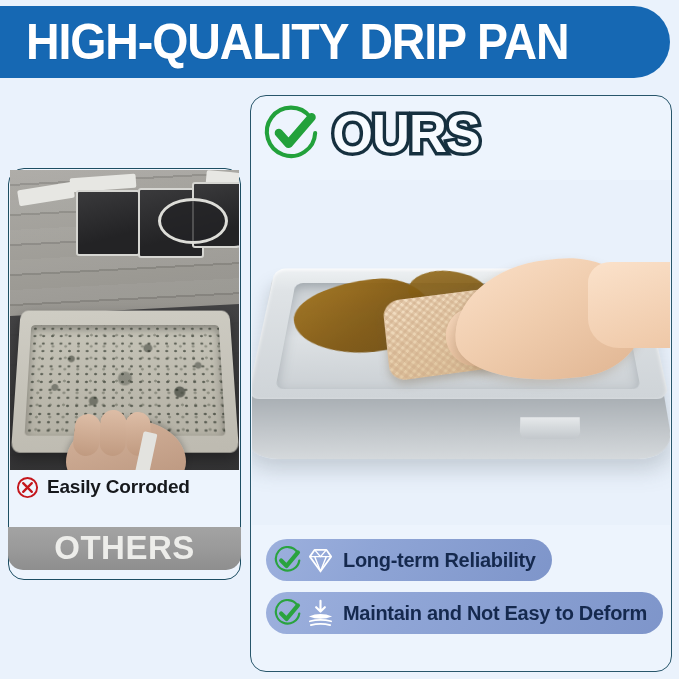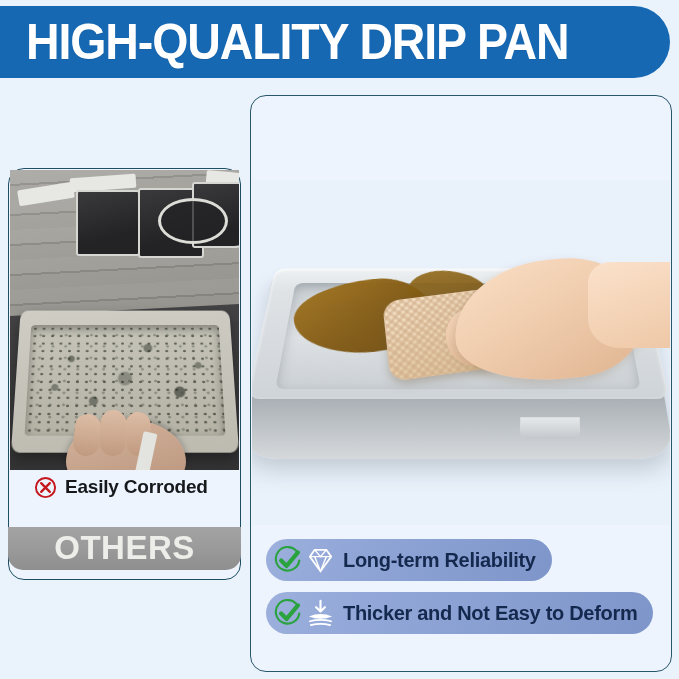--- a/index.html
+++ b/index.html
@@ -141,21 +141,21 @@
   }
   .pl-finger.f1{left:64px;top:244px;width:26px;height:42px;transform:rotate(6deg);}
   .pl-finger.f2{left:90px;top:240px;width:26px;height:46px;transform:rotate(2deg);}
   .pl-finger.f3{left:116px;top:242px;width:25px;height:44px;transform:rotate(-3deg);}
   .pl-rail{
     position:absolute;left:128px;top:262px;width:14px;height:54px;
     background:#e3e3df;transform:rotate(12deg);border-radius:2px;
   }
 
   
-  .left-bullets{position:absolute;left:34px;top:474px;width:225px;text-align:center;}
+  .left-bullets{position:absolute;left:16px;top:474px;width:225px;text-align:center;}
   .lb-row{display:flex;align-items:center;gap:8px;height:26px;margin-bottom:4px;}
   .x-circle{width:23px;height:23px;flex:0 0 23px;}
   .lb-text{
     font-size:19px;font-weight:bold;color:#16181c;
     white-space:nowrap;letter-spacing:-.2px;
   }
 
   
   .others-bar{
     position:absolute;left:8px;top:527px;width:233px;height:43px;
@@ -309,20 +309,27 @@
       <span class="lb-text">Easily Corroded</span>
     </div>
   </div>
 
   <div class="others-bar">
     <span class="others-word">OTHERS</span>
   </div>
 
   <div class="card card-right"></div>
 
+  <div class="ours-head">
+    <svg class="check-circle" viewBox="0 0 48 48">
+      <path d="M40 11 A20 20 0 1 0 44 24" fill="none" stroke="#22a13b" stroke-width="3.4" stroke-linecap="round"></path>
+      <path d="M14 24 L22 33 L41 11" fill="none" stroke="#22a13b" stroke-width="7" stroke-linecap="round" stroke-linejoin="round"></path>
+    </svg>
+    <span class="ours-word">OURS</span>
+  </div>
 
   <div class="photo-right">
     <div class="pr-pan">
       <div class="pr-body"></div>
       <div class="pr-rim"></div>
       <div class="pr-inner"></div>
       <div class="pr-grease"></div>
       <div class="pr-grease2"></div>
       <div class="pr-handle"></div>
       <div class="pr-cloth"></div>
@@ -351,17 +358,17 @@
       <svg class="pill-check" viewBox="0 0 32 32">
         <path d="M27 7 A13 13 0 1 0 29 16" fill="none" stroke="#2aa33f" stroke-width="2.4" stroke-linecap="round"></path>
         <path d="M9 16 L15 22 L27.5 7" fill="none" stroke="#2aa33f" stroke-width="4.6" stroke-linecap="round" stroke-linejoin="round"></path>
       </svg>
       <svg class="pill-icon" viewBox="0 0 32 32">
         <path d="M16 3 L16 13 M11.5 9.5 L16 14 L20.5 9.5" fill="none" stroke="#ffffff" stroke-width="2.2" stroke-linecap="round" stroke-linejoin="round"></path>
         <path d="M4 19 Q16 14 28 19 Q16 24 4 19 Z" fill="#ffffff"></path>
         <path d="M5 24 Q16 21 27 24" fill="none" stroke="#ffffff" stroke-width="1.8" stroke-linecap="round"></path>
         <path d="M6 28 Q16 25.5 26 28" fill="none" stroke="#ffffff" stroke-width="1.8" stroke-linecap="round"></path>
       </svg>
-      <span class="pill-text">Thicker and Not Easy to Deform</span>
+      <span class="pill-text">Maintain and Not Easy to Deform</span>
     </div>
 
   </div>
 </div>
 
 </body></html>

